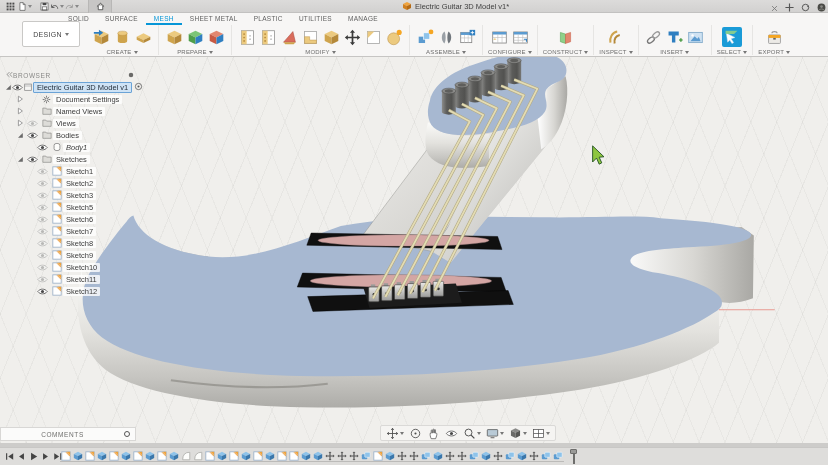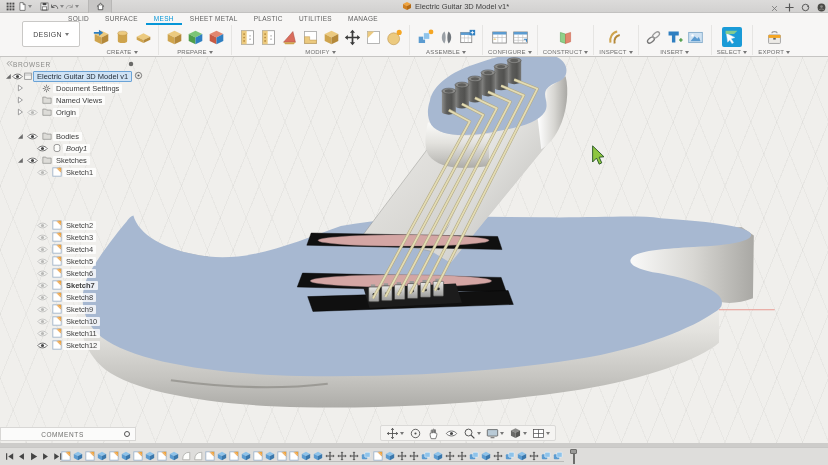--- a/index.html
+++ b/index.html
@@ -31,21 +31,21 @@
 
   
   #canvas { position:relative; height:386px; background-color:#f0efec;
     background-image:
       repeating-linear-gradient(112deg, rgba(110,110,105,.07) 0 1px, transparent 1px 24px),
       repeating-linear-gradient(68deg, rgba(110,110,105,.06) 0 1px, transparent 1px 24px);
   }
   #gsvg { position:absolute; left:0; top:0; }
 
   
-  #browser { position:absolute; left:2px; top:1px; width:136px; font-size:7.5px; color:#3c3c3c; }
+  #browser { position:absolute; left:2px; top:12px; width:136px; font-size:7.5px; color:#3c3c3c; }
   #br-head { display:flex; align-items:center; height:12px; padding:0 4px; color:#8a8a88; font-size:6.5px; letter-spacing:.6px; }
   #br-head .sp { flex:1; }
   .br-row { display:flex; align-items:center; height:12px; }
   .br-cell { display:flex; align-items:center; justify-content:center; }
   .br-exp { width:11px; }
   .br-eye { width:15px; }
   .br-ico { width:13px; }
   .br-label { padding:0 3px; background:rgba(255,255,255,.78); border-radius:1px; white-space:nowrap; }
   .br-row.sel { }
   .br-row.sel .br-label { background:#cfe3f5; border:1px solid #6ba3d6; color:#1f2a36; }
@@ -670,93 +670,93 @@
               <svg xmlns="http://www.w3.org/2000/svg" width="11" height="11" viewBox="0 0 14 10">
                 <path d="M1 5 C4 1 10 1 13 5 C10 9 4 9 1 5 Z" fill="#f2f2f0" stroke="#b8b8b6" stroke-width="1"></path>
                 <circle cx="7" cy="5" r="2" fill="#b8b8b6"></circle>
               </svg>
             </span>
             <span class="br-cell br-ico">
               <svg xmlns="http://www.w3.org/2000/svg" width="10" height="10" viewBox="0 0 12 11">
                 <path d="M1 2 L4.5 2 L5.5 3.2 L11 3.2 L11 9.5 L1 9.5 Z" fill="#dddcd8" stroke="#8a8a86" stroke-width=".8"></path>
               </svg>
             </span>
-            <span class="br-label">Origin</span>
-          </div>
-          <div class="br-row" style="padding-left: 12px; margin-top: 12px;">
-            <span class="br-cell br-exp">
-              <svg xmlns="http://www.w3.org/2000/svg" width="8" height="8" viewBox="0 0 10 10">
-                <path d="M8.5 2.5 L8.5 8.5 L2.5 8.5 Z" fill="#6a6a6a"></path>
-              </svg>
-            </span>
-            <span class="br-cell br-eye">
-              <svg xmlns="http://www.w3.org/2000/svg" width="11" height="11" viewBox="0 0 14 10">
-                <path d="M1 5 C4 1 10 1 13 5 C10 9 4 9 1 5 Z" fill="#fff" stroke="#4a4a4a" stroke-width="1"></path>
-                <circle cx="7" cy="5" r="2" fill="#4a4a4a"></circle>
-              </svg>
-            </span>
-            <span class="br-cell br-ico">
-              <svg xmlns="http://www.w3.org/2000/svg" width="10" height="10" viewBox="0 0 12 11">
-                <path d="M1 2 L4.5 2 L5.5 3.2 L11 3.2 L11 9.5 L1 9.5 Z" fill="#dddcd8" stroke="#8a8a86" stroke-width=".8"></path>
-              </svg>
-            </span>
-            <span class="br-label">Bodies</span>
-          </div>
-          <div class="br-row" style="padding-left: 22px; font-style: italic;">
-            <span class="br-cell br-exp"></span>
-            <span class="br-cell br-eye">
-              <svg xmlns="http://www.w3.org/2000/svg" width="11" height="11" viewBox="0 0 14 10">
-                <path d="M1 5 C4 1 10 1 13 5 C10 9 4 9 1 5 Z" fill="#fff" stroke="#4a4a4a" stroke-width="1"></path>
-                <circle cx="7" cy="5" r="2" fill="#4a4a4a"></circle>
-              </svg>
-            </span>
-            <span class="br-cell br-ico">
-              <svg xmlns="http://www.w3.org/2000/svg" width="10" height="10" viewBox="0 0 12 12">
-                <rect x="2.5" y="1.8" width="7" height="8.4" rx="2.4" fill="#fdfdfb" stroke="#777" stroke-width=".9"></rect>
-              </svg>
-            </span>
-            <span class="br-label">Body1</span>
+            <span class="br-label">Views</span>
           </div>
           <div class="br-row" style="padding-left: 12px;">
             <span class="br-cell br-exp">
               <svg xmlns="http://www.w3.org/2000/svg" width="8" height="8" viewBox="0 0 10 10">
                 <path d="M8.5 2.5 L8.5 8.5 L2.5 8.5 Z" fill="#6a6a6a"></path>
               </svg>
             </span>
             <span class="br-cell br-eye">
               <svg xmlns="http://www.w3.org/2000/svg" width="11" height="11" viewBox="0 0 14 10">
                 <path d="M1 5 C4 1 10 1 13 5 C10 9 4 9 1 5 Z" fill="#fff" stroke="#4a4a4a" stroke-width="1"></path>
                 <circle cx="7" cy="5" r="2" fill="#4a4a4a"></circle>
               </svg>
             </span>
             <span class="br-cell br-ico">
               <svg xmlns="http://www.w3.org/2000/svg" width="10" height="10" viewBox="0 0 12 11">
                 <path d="M1 2 L4.5 2 L5.5 3.2 L11 3.2 L11 9.5 L1 9.5 Z" fill="#dddcd8" stroke="#8a8a86" stroke-width=".8"></path>
               </svg>
             </span>
+            <span class="br-label">Bodies</span>
+          </div>
+          <div class="br-row" style="padding-left: 22px; font-style: italic;">
+            <span class="br-cell br-exp"></span>
+            <span class="br-cell br-eye">
+              <svg xmlns="http://www.w3.org/2000/svg" width="11" height="11" viewBox="0 0 14 10">
+                <path d="M1 5 C4 1 10 1 13 5 C10 9 4 9 1 5 Z" fill="#fff" stroke="#4a4a4a" stroke-width="1"></path>
+                <circle cx="7" cy="5" r="2" fill="#4a4a4a"></circle>
+              </svg>
+            </span>
+            <span class="br-cell br-ico">
+              <svg xmlns="http://www.w3.org/2000/svg" width="10" height="10" viewBox="0 0 12 12">
+                <rect x="2.5" y="1.8" width="7" height="8.4" rx="2.4" fill="#fdfdfb" stroke="#777" stroke-width=".9"></rect>
+              </svg>
+            </span>
+            <span class="br-label">Body1</span>
+          </div>
+          <div class="br-row" style="padding-left: 12px;">
+            <span class="br-cell br-exp">
+              <svg xmlns="http://www.w3.org/2000/svg" width="8" height="8" viewBox="0 0 10 10">
+                <path d="M8.5 2.5 L8.5 8.5 L2.5 8.5 Z" fill="#6a6a6a"></path>
+              </svg>
+            </span>
+            <span class="br-cell br-eye">
+              <svg xmlns="http://www.w3.org/2000/svg" width="11" height="11" viewBox="0 0 14 10">
+                <path d="M1 5 C4 1 10 1 13 5 C10 9 4 9 1 5 Z" fill="#fff" stroke="#4a4a4a" stroke-width="1"></path>
+                <circle cx="7" cy="5" r="2" fill="#4a4a4a"></circle>
+              </svg>
+            </span>
+            <span class="br-cell br-ico">
+              <svg xmlns="http://www.w3.org/2000/svg" width="10" height="10" viewBox="0 0 12 11">
+                <path d="M1 2 L4.5 2 L5.5 3.2 L11 3.2 L11 9.5 L1 9.5 Z" fill="#dddcd8" stroke="#8a8a86" stroke-width=".8"></path>
+              </svg>
+            </span>
             <span class="br-label">Sketches</span>
           </div>
           <div class="br-row" style="padding-left: 22px; text-align: center;">
             <span class="br-cell br-exp"></span>
             <span class="br-cell br-eye">
               <svg xmlns="http://www.w3.org/2000/svg" width="11" height="11" viewBox="0 0 14 10">
                 <path d="M1 5 C4 1 10 1 13 5 C10 9 4 9 1 5 Z" fill="#f2f2f0" stroke="#b8b8b6" stroke-width="1"></path>
                 <circle cx="7" cy="5" r="2" fill="#b8b8b6"></circle>
               </svg>
             </span>
             <span class="br-cell br-ico">
               <svg xmlns="http://www.w3.org/2000/svg" width="10" height="10" viewBox="0 0 12 12">
                 <rect x="1" y="1" width="10" height="10" fill="#fff" stroke="#9ab0c8" stroke-width="1"></rect>
                 <path d="M6.5 1 L11 5.5 L11 1 Z" fill="#f0a33c"></path>
                 <path d="M6 1.5 L10.8 6.3" stroke="#e8902a" stroke-width="1.1"></path>
               </svg>
             </span>
             <span class="br-label">Sketch1</span>
           </div>
-          <div class="br-row" style="padding-left: 22px; margin-top: 41px;">
+          <div class="br-row" style="padding-left: 22px;">
             <span class="br-cell br-exp"></span>
             <span class="br-cell br-eye">
               <svg xmlns="http://www.w3.org/2000/svg" width="11" height="11" viewBox="0 0 14 10">
                 <path d="M1 5 C4 1 10 1 13 5 C10 9 4 9 1 5 Z" fill="#f2f2f0" stroke="#b8b8b6" stroke-width="1"></path>
                 <circle cx="7" cy="5" r="2" fill="#b8b8b6"></circle>
               </svg>
             </span>
             <span class="br-cell br-ico">
               <svg xmlns="http://www.w3.org/2000/svg" width="10" height="10" viewBox="0 0 12 12">
                 <rect x="1" y="1" width="10" height="10" fill="#fff" stroke="#9ab0c8" stroke-width="1"></rect>
@@ -791,57 +791,40 @@
                 <circle cx="7" cy="5" r="2" fill="#b8b8b6"></circle>
               </svg>
             </span>
             <span class="br-cell br-ico">
               <svg xmlns="http://www.w3.org/2000/svg" width="10" height="10" viewBox="0 0 12 12">
                 <rect x="1" y="1" width="10" height="10" fill="#fff" stroke="#9ab0c8" stroke-width="1"></rect>
                 <path d="M6.5 1 L11 5.5 L11 1 Z" fill="#f0a33c"></path>
                 <path d="M6 1.5 L10.8 6.3" stroke="#e8902a" stroke-width="1.1"></path>
               </svg>
             </span>
-            <span class="br-label">Sketch4</span>
+            <span class="br-label">Sketch5</span>
           </div>
           <div class="br-row" style="padding-left: 22px;">
             <span class="br-cell br-exp"></span>
             <span class="br-cell br-eye">
               <svg xmlns="http://www.w3.org/2000/svg" width="11" height="11" viewBox="0 0 14 10">
                 <path d="M1 5 C4 1 10 1 13 5 C10 9 4 9 1 5 Z" fill="#f2f2f0" stroke="#b8b8b6" stroke-width="1"></path>
                 <circle cx="7" cy="5" r="2" fill="#b8b8b6"></circle>
               </svg>
             </span>
             <span class="br-cell br-ico">
               <svg xmlns="http://www.w3.org/2000/svg" width="10" height="10" viewBox="0 0 12 12">
                 <rect x="1" y="1" width="10" height="10" fill="#fff" stroke="#9ab0c8" stroke-width="1"></rect>
                 <path d="M6.5 1 L11 5.5 L11 1 Z" fill="#f0a33c"></path>
                 <path d="M6 1.5 L10.8 6.3" stroke="#e8902a" stroke-width="1.1"></path>
               </svg>
             </span>
-            <span class="br-label">Sketch5</span>
+            <span class="br-label">Sketch6</span>
           </div>
           <div class="br-row" style="padding-left: 22px;">
-            <span class="br-cell br-exp"></span>
-            <span class="br-cell br-eye">
-              <svg xmlns="http://www.w3.org/2000/svg" width="11" height="11" viewBox="0 0 14 10">
-                <path d="M1 5 C4 1 10 1 13 5 C10 9 4 9 1 5 Z" fill="#f2f2f0" stroke="#b8b8b6" stroke-width="1"></path>
-                <circle cx="7" cy="5" r="2" fill="#b8b8b6"></circle>
-              </svg>
-            </span>
-            <span class="br-cell br-ico">
-              <svg xmlns="http://www.w3.org/2000/svg" width="10" height="10" viewBox="0 0 12 12">
-                <rect x="1" y="1" width="10" height="10" fill="#fff" stroke="#9ab0c8" stroke-width="1"></rect>
-                <path d="M6.5 1 L11 5.5 L11 1 Z" fill="#f0a33c"></path>
-                <path d="M6 1.5 L10.8 6.3" stroke="#e8902a" stroke-width="1.1"></path>
-              </svg>
-            </span>
-            <span class="br-label">Sketch6</span>
-          </div>
-          <div class="br-row" style="padding-left: 22px; font-weight: bold;">
             <span class="br-cell br-exp"></span>
             <span class="br-cell br-eye">
               <svg xmlns="http://www.w3.org/2000/svg" width="11" height="11" viewBox="0 0 14 10">
                 <path d="M1 5 C4 1 10 1 13 5 C10 9 4 9 1 5 Z" fill="#f2f2f0" stroke="#b8b8b6" stroke-width="1"></path>
                 <circle cx="7" cy="5" r="2" fill="#b8b8b6"></circle>
               </svg>
             </span>
             <span class="br-cell br-ico">
               <svg xmlns="http://www.w3.org/2000/svg" width="10" height="10" viewBox="0 0 12 12">
                 <rect x="1" y="1" width="10" height="10" fill="#fff" stroke="#9ab0c8" stroke-width="1"></rect>

